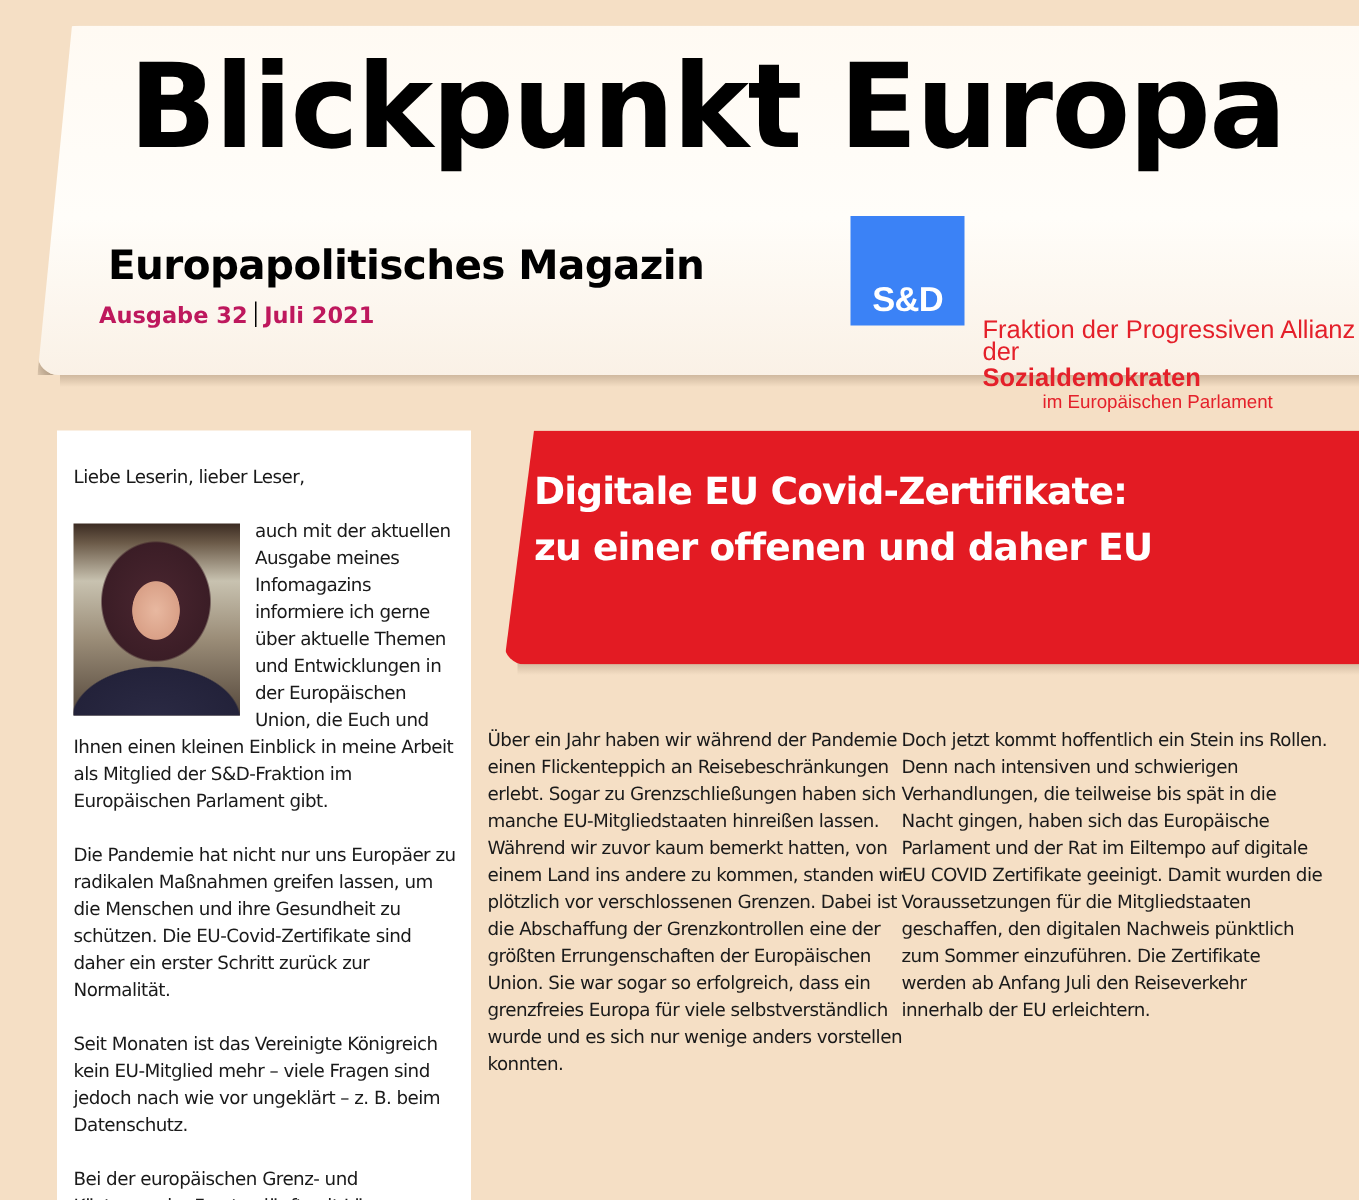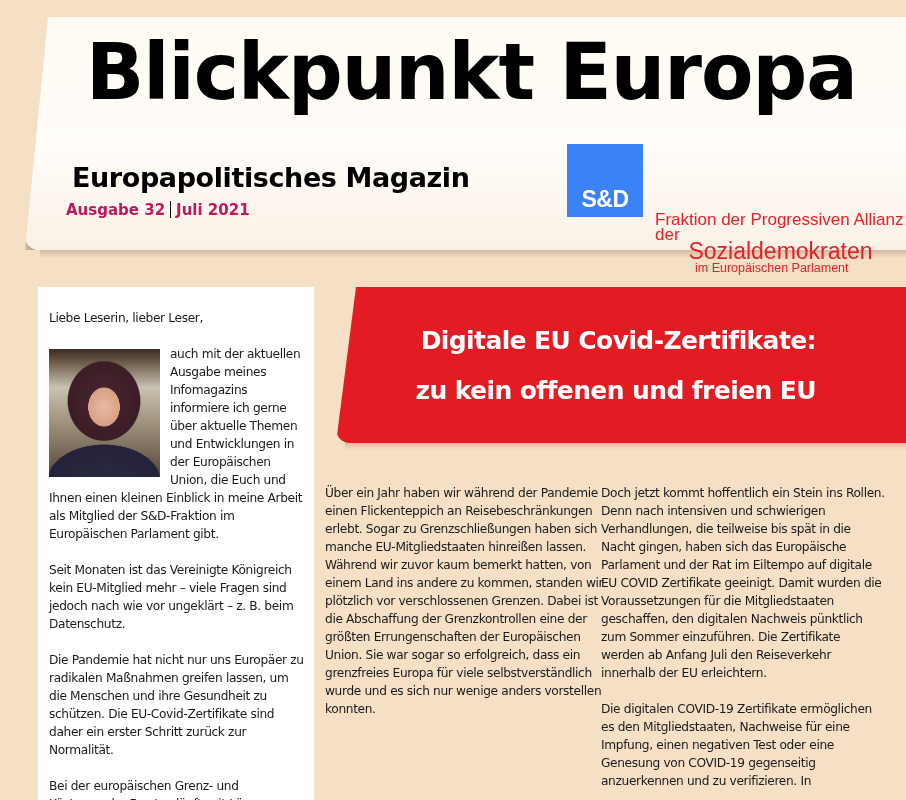--- a/index.html
+++ b/index.html
@@ -39,21 +39,21 @@
   .issue .sep { display:inline-block; width:1px; height:17px; background:#000; vertical-align:-3px; margin:0 5px; }
   .logo-box {
     position:absolute; left:567px; top:144px; width:76px; height:73px;
     background:#3b82f6; color:#fff;
     font-family:"Liberation Sans", sans-serif; font-weight:bold; font-size:23px;
     display:flex; align-items:flex-end; justify-content:center; padding-bottom:4px; box-sizing:border-box;
     letter-spacing:-0.5px;
   }
   .logo-text { position:absolute; left:655px; top:164px; color:#e4202a; font-family:"Liberation Sans", sans-serif; }
   .logo-text .l1 { font-size:17px; line-height:15px;margin-top:48px; }
-  .logo-text .l2 { font-size:23px; font-weight:normal; line-height:19px;text-align:center; }
+  .logo-text .l2 { font-size:17px; font-weight:bold; line-height:19px; }
   .logo-text .l3 { font-size:12.5px; line-height:15px;margin-left:40px; }
 
   
   .editorial {
     position:absolute; left:38px; top:287px; width:276px; height:520px;
     background:#fff; box-sizing:border-box; padding:22px 10px 0 11px;
     font-family:"DejaVu Sans", sans-serif; font-size:12.2px; line-height:18px;
     letter-spacing:-0.35px;
   }
   .editorial .greet { font-weight:normal; margin:0 0 18px 0; font-size:12.2px; }
@@ -77,21 +77,21 @@
   .banner-shadow {
     position:absolute; left:345px; top:440px; width:570px; height:10px;
     background:linear-gradient(180deg, rgba(120,95,70,0.35), rgba(120,95,70,0));
   }
   .banner h1 {
     margin:0; position:absolute; left:20px; right:0; top:22px;
     text-align:left; padding-left:0;
     color:#fff; font-weight:bold; font-size:25px; line-height:37px;
     letter-spacing:-0.6px;
   }
-  .banner h1 span { display:block; text-align:right; width:460px;margin-top:13px; }
+  .banner h1 span { display:block; text-align:left; width:460px; }
 
   
   .col {
     position:absolute; top:484px; width:285px;
     font-family:"DejaVu Sans", sans-serif; font-size:12.2px; line-height:18px;
     letter-spacing:-0.35px; color:#1a1a1a;
   }
   .col p { margin:0 0 18px 0; }
   .col1 { left:325px; }
   .col2 { left:601px; }
@@ -110,32 +110,31 @@
 <div class="logo-text">
   <div class="l1">Fraktion der Progressiven Allianz der</div>
   <div class="l2">Sozialdemokraten</div>
   <div class="l3">im Europäischen Parlament</div>
 </div>
 
 <div class="editorial">
   <p class="greet">Liebe Leserin, lieber Leser,</p>
   <div class="photo" title="Portrait photo of the author"></div>
   <p>auch mit der aktuellen Ausgabe meines Infomagazins informiere ich gerne über aktuelle Themen und Entwicklungen in der Europäischen Union, die Euch und Ihnen einen kleinen Einblick in meine Arbeit als Mitglied der S&amp;D-Fraktion im Europäischen Parlament gibt.</p>
+  <p>Die Pandemie hat nicht nur uns Europäer zu radikalen Maßnahmen greifen lassen, um die Menschen und ihre Gesundheit zu schützen. Die EU-Covid-Zertifikate sind daher ein erster Schritt zurück zur Normalität.</p>
   <p>Seit Monaten ist das Vereinigte Königreich kein EU-Mitglied mehr – viele Fragen sind jedoch nach wie vor ungeklärt – z. B. beim Datenschutz.</p>
-  <p>Die Pandemie hat nicht nur uns Europäer zu radikalen Maßnahmen greifen lassen, um die Menschen und ihre Gesundheit zu schützen. Die EU-Covid-Zertifikate sind daher ein erster Schritt zurück zur Normalität.</p>
   <p>Bei der europäischen Grenz- und Küstenwache Frontex läuft seit Längerem einiges</p>
 </div>
 
 <div class="banner-shadow"></div>
 <div class="banner">
   <h1>
     <span>Digitale EU Covid-Zertifikate:</span>
-    <span>zu kein offenen und freien EU</span>
+    <span>zu einer offenen und daher EU</span>
   </h1>
 </div>
 
 <div class="col col1">
   <p>Über ein Jahr haben wir während der Pandemie einen Flickenteppich an Reisebeschränkungen erlebt. Sogar zu Grenzschließungen haben sich manche EU-Mitgliedstaaten hinreißen lassen. Während wir zuvor kaum bemerkt hatten, von einem Land ins andere zu kommen, standen wir plötzlich vor verschlossenen Grenzen. Dabei ist die Abschaffung der Grenzkontrollen eine der größten Errungenschaften der Europäischen Union. Sie war sogar so erfolgreich, dass ein grenzfreies Europa für viele selbstverständlich wurde und es sich nur wenige anders vorstellen konnten.</p>
 </div>
 <div class="col col2">
   <p>Doch jetzt kommt hoffentlich ein Stein ins Rollen. Denn nach intensiven und schwierigen Verhandlungen, die teilweise bis spät in die Nacht gingen, haben sich das Europäische Parlament und der Rat im Eiltempo auf digitale EU COVID Zertifikate geeinigt. Damit wurden die Voraussetzungen für die Mitgliedstaaten geschaffen, den digitalen Nachweis pünktlich zum Sommer einzuführen. Die Zertifikate werden ab Anfang Juli den Reiseverkehr innerhalb der EU erleichtern.</p>
-  <p>Die digitalen COVID-19 Zertifikate ermöglichen es den Mitgliedstaaten, Nachweise für eine Impfung, einen negativen Test oder eine Genesung von COVID-19 gegenseitig anzuerkennen und zu verifizieren. In</p>
 </div>
 
 </body></html>

